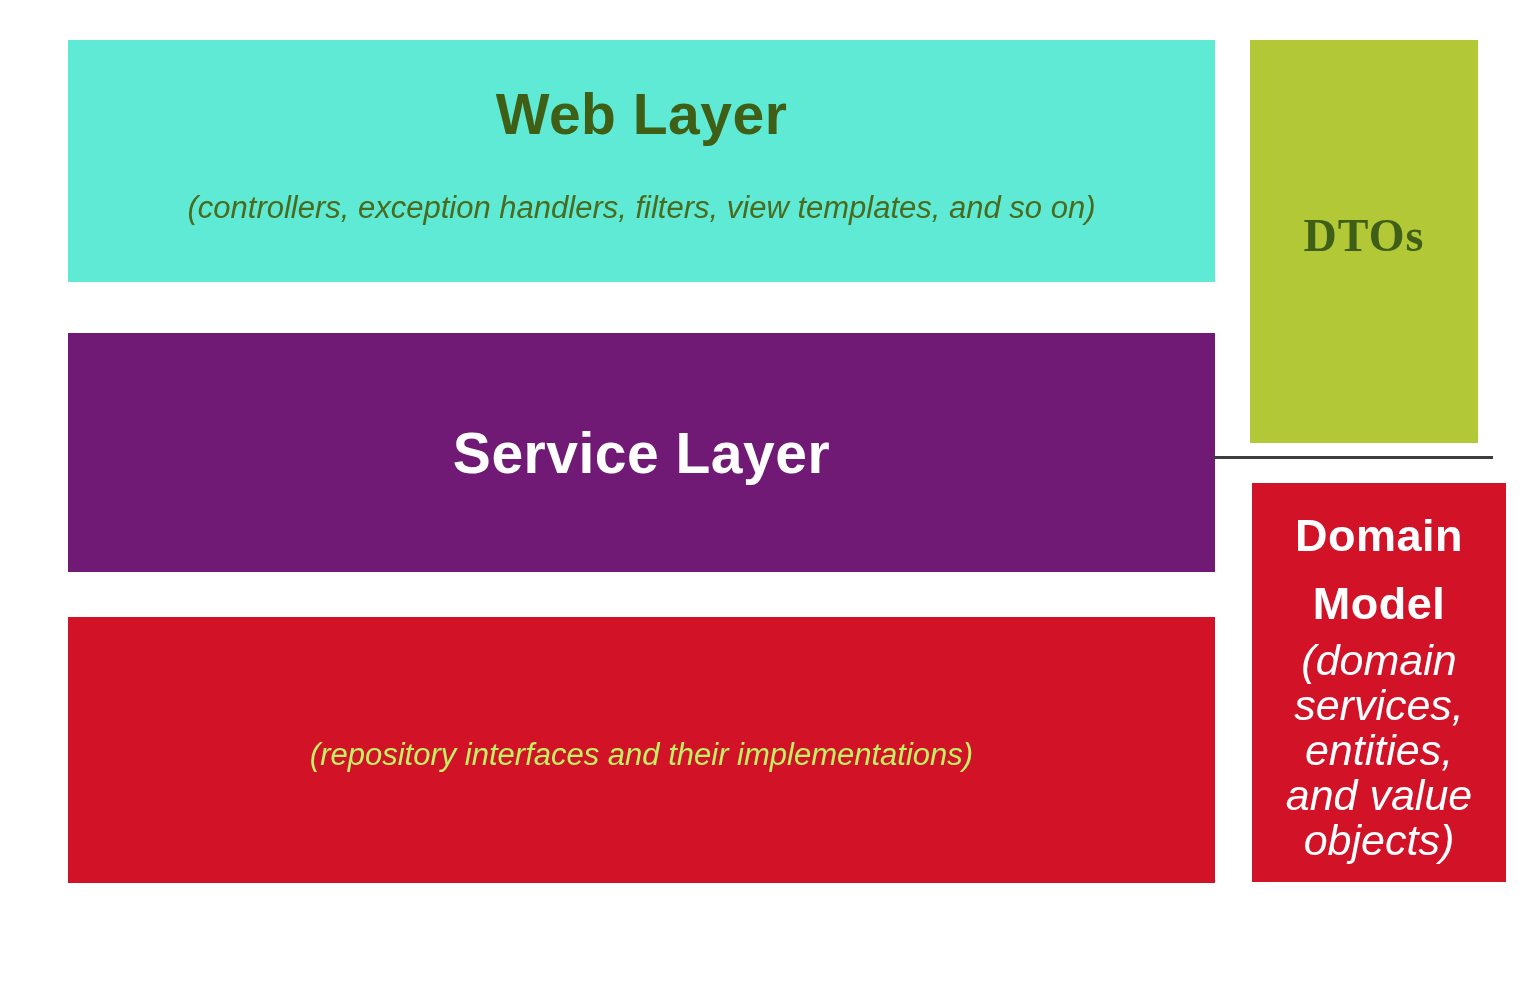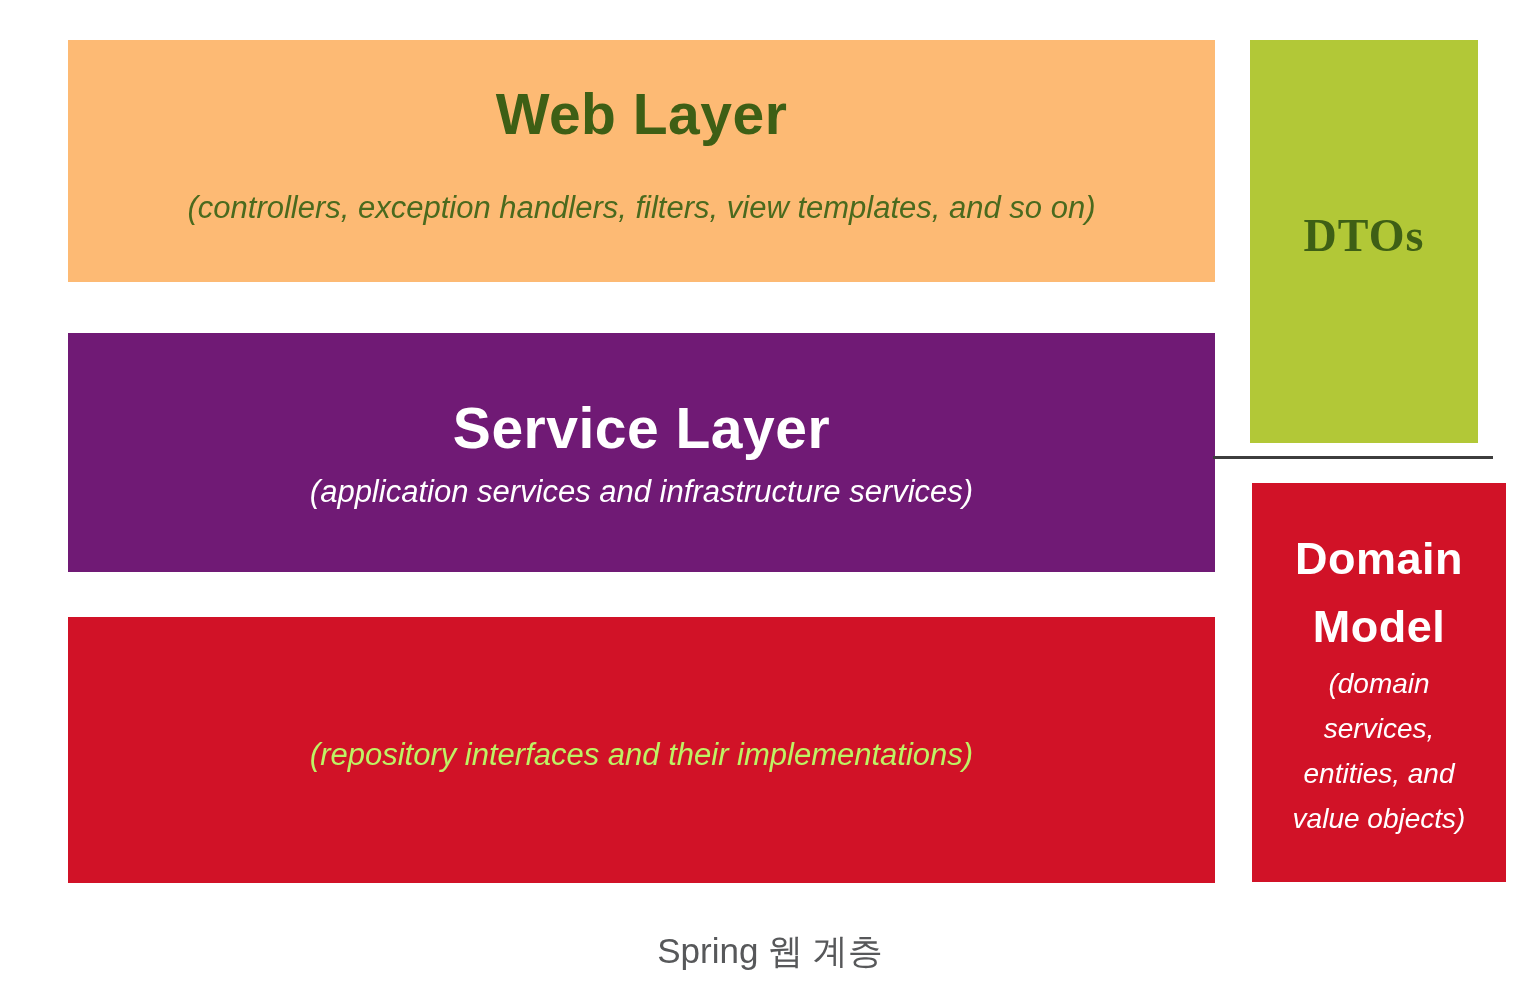--- a/index.html
+++ b/index.html
@@ -42,52 +42,50 @@
   .divider {
     position: absolute; left: 1213px; top: 456px; width: 280px; height: 3px;
     background: #3d3d3d;
   }
 
   .domain-model {
     left: 1252px; top: 483px; width: 254px; height: 399px;
     background: #d11227; justify-content: center; padding: 0 20px;
   }
   .domain-model .box-title { font-size: 45px; line-height: 68px; color: #ffffff; }
-  .domain-model .box-sub   { font-size: 28px; line-height: 45px; color: #ffffff; }
+  .domain-model .box-sub   { font-size: 43px; line-height: 45px; color: #ffffff; }
 
   .caption {
     position: absolute; left: 0; top: 928px; width: 1540px;
     text-align: center; font-size: 35px; color: #57585a;
   }
 </style>
 </head>
 <body>
 
 <div class="canvas">
 
-  <div class="box web-layer" style="background-color: #fdba74;">
+  <div class="box web-layer" style="background-color: #5eead4;">
     <div class="box-title" style="color: rgb(62, 95, 21);">Web Layer</div>
     <div class="box-sub" style="color: rgb(74, 106, 30);">(controllers, exception handlers, filters, view templates, and so on)</div>
   </div>
 
   <div class="box service-layer" style="background-color: #701a75;">
     <div class="box-title" style="color: rgb(255, 255, 255);">Service Layer</div>
-    <div class="box-sub" style="color: rgb(255, 255, 255);">(application services and infrastructure services)</div>
   </div>
 
   <div class="box repository-layer" style="background-color: rgb(209, 18, 39);">
     <div class="box-sub" style="color: #bef264;">(repository interfaces and their implementations)</div>
   </div>
 
   <div class="box dtos-box" style="background-color: rgb(178, 200, 55);">
     <div class="box-title" style="color: rgb(62, 95, 21);">DTOs</div>
   </div>
 
   <div class="divider" style="background-color: rgb(61, 61, 61);"></div>
 
   <div class="box domain-model" style="background-color: rgb(209, 18, 39);">
     <div class="box-title" style="color: rgb(255, 255, 255);">Domain Model</div>
     <div class="box-sub" style="color: rgb(255, 255, 255);">(domain services, entities, and value objects)</div>
   </div>
 
-  <div class="caption" style="color: rgb(87, 88, 90);">Spring 웹 계층</div>
 
 </div>
 
 </body></html>

